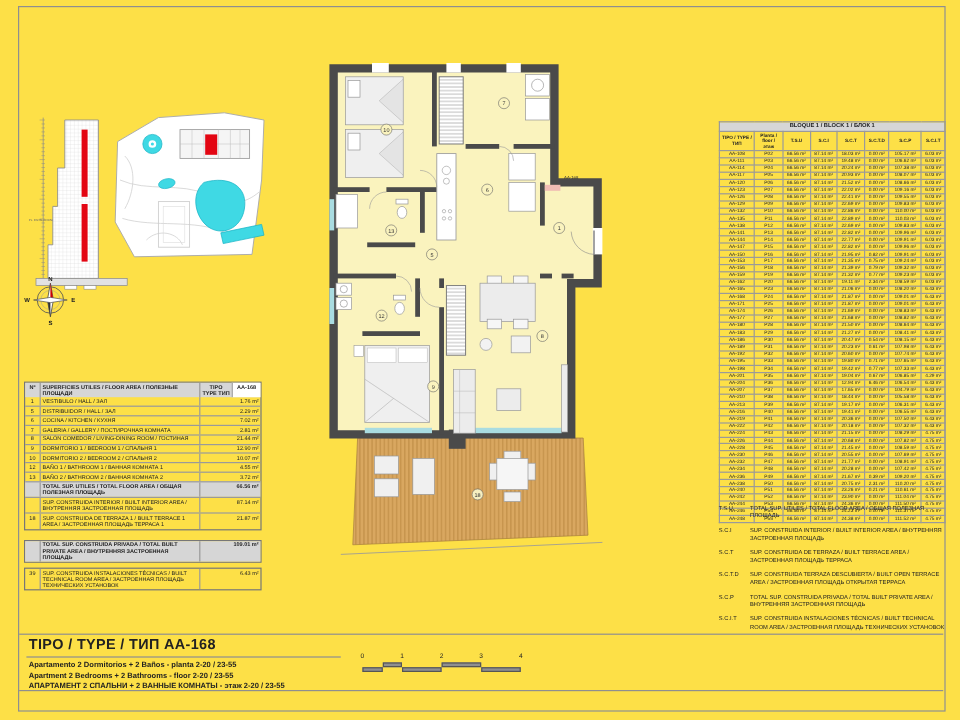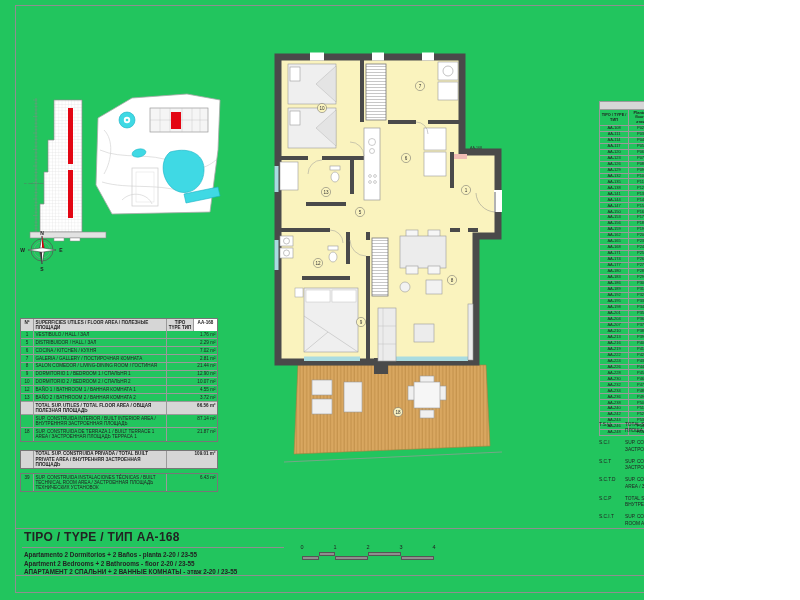--- a/index.html
+++ b/index.html
@@ -1,16 +1,16 @@
 <!DOCTYPE html>
 <html><head>
 <meta charset="utf-8">
 <style>
   html,body{margin:0;padding:0;background:#fff;}
-  #sheet{position:relative;width:644px;height:600px;background:#22c55e;overflow:hidden;
+  #sheet{position:relative;width:800px;height:600px;background:#fde047;overflow:hidden;
          font-family:"Liberation Sans",sans-serif;color:#222;}
   .abs{position:absolute;}
   #frame{left:15px;top:5px;width:771px;height:586px;border:1px solid #8f8f8f;}
   .hline{height:1px;background:#8f8f8f;}
 
   
   #areas{left:20px;top:318px;width:198px;font-size:4.6px;line-height:1.15;}
   .at-box{border:0.5px solid #777;}
   .at-row{display:grid;grid-template-columns:12px 133px 51px;border-top:0.5px solid #9a9a9a;}
   .at-row:first-child{border-top:none;}

